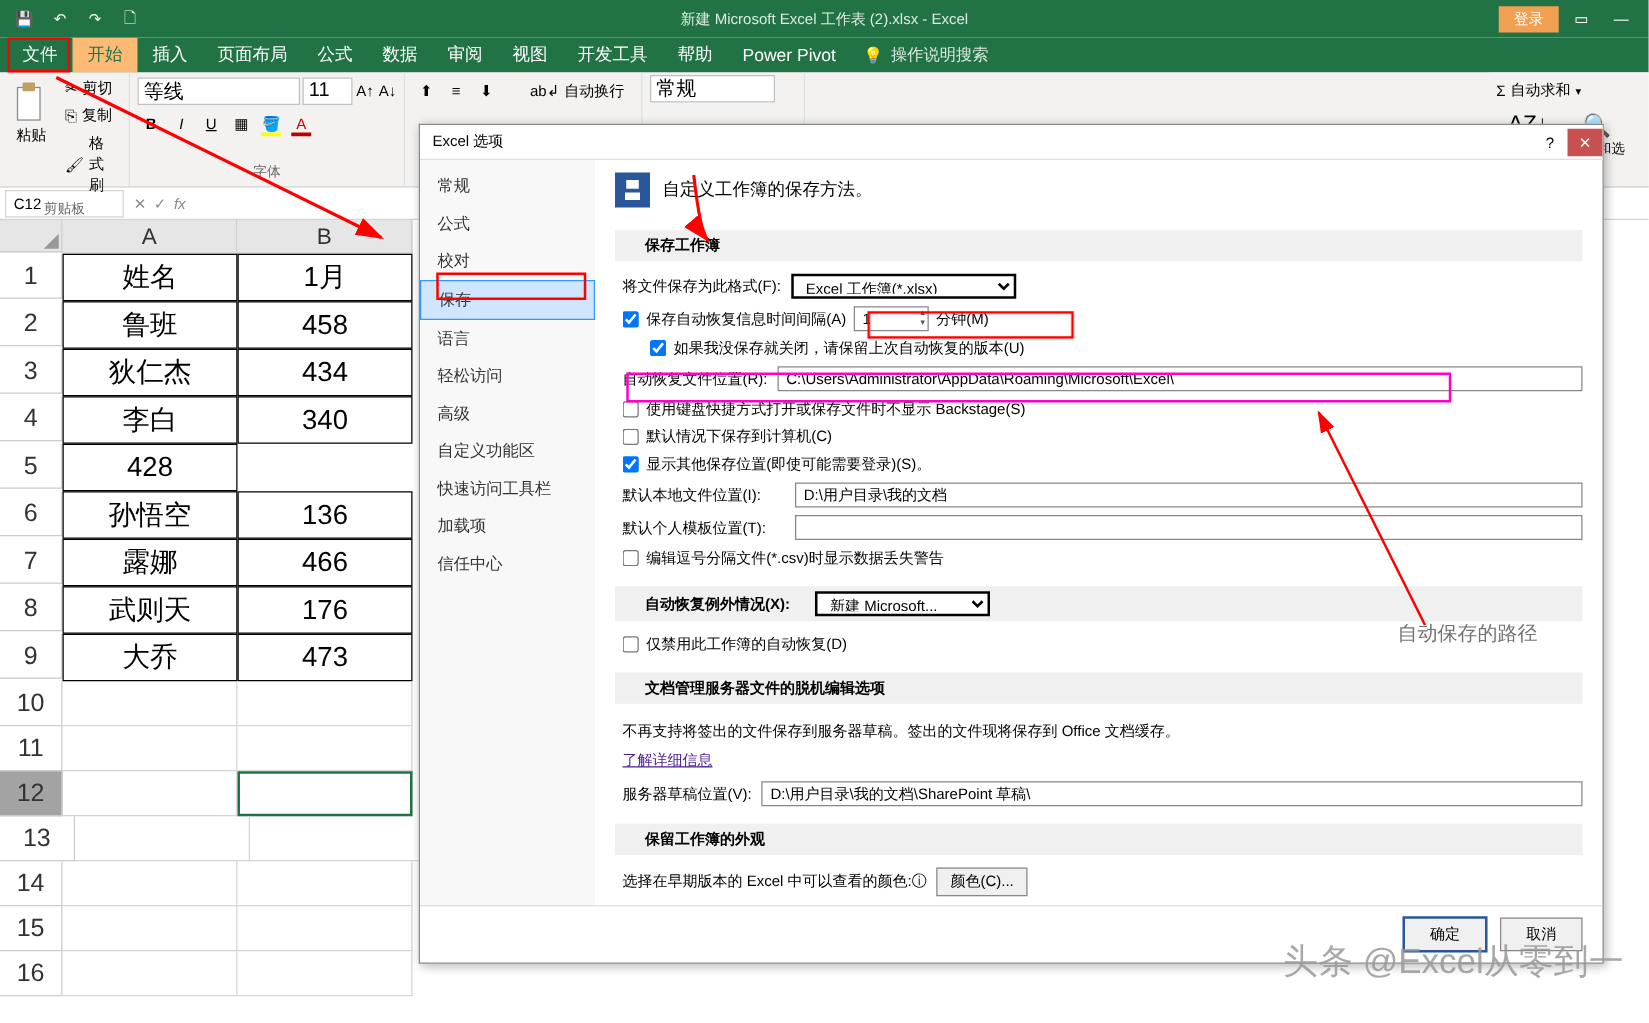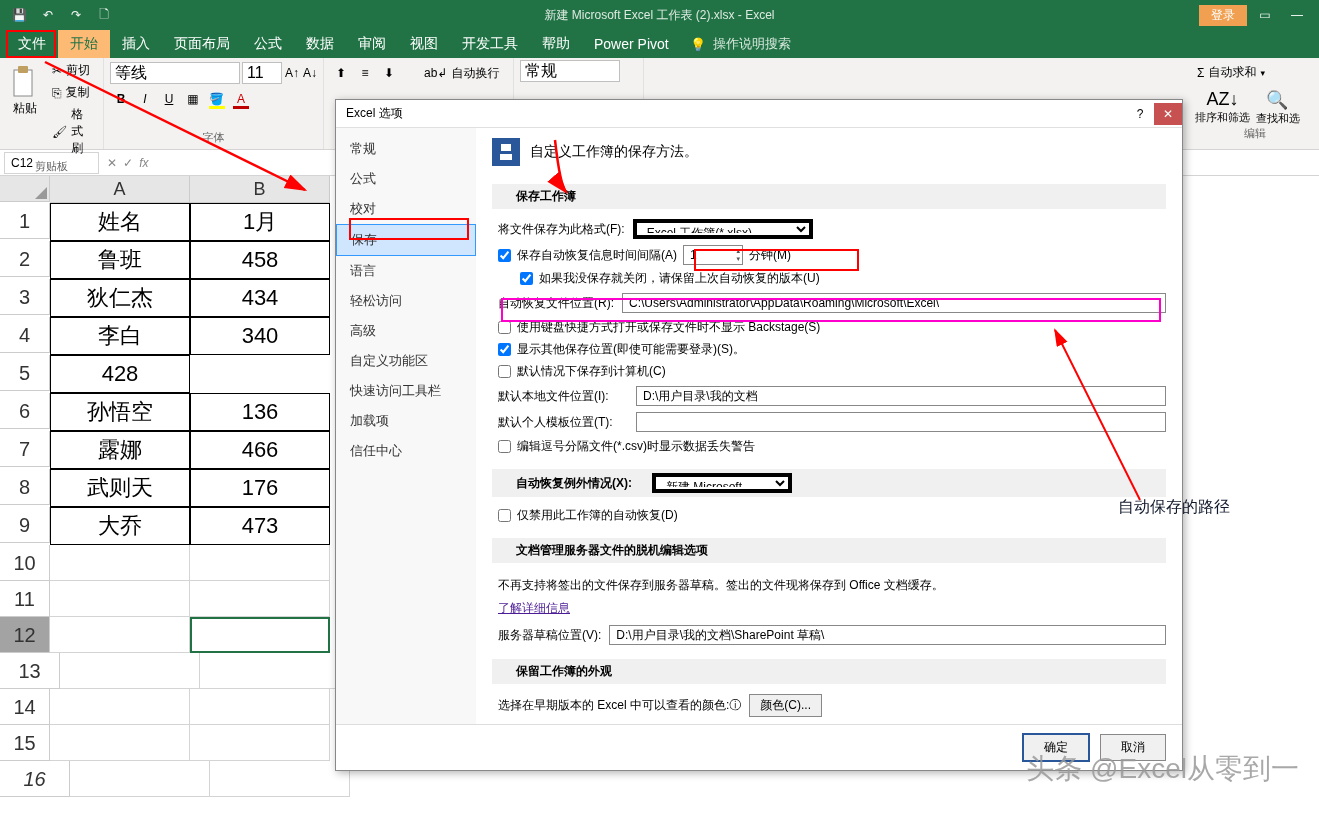--- a/index.html
+++ b/index.html
@@ -48,51 +48,51 @@
 .select-all::after { content: ""; position: absolute; right: 2px; bottom: 2px; border-left: 12px solid transparent; border-bottom: 12px solid #999; }
 .col-header { background: #e6e6e6; border-right: 1px solid #ccc; border-bottom: 1px solid #ccc; text-align: center; font-size: 18px; line-height: 26px; color: #333; }
 .col-A { width: 140px; } .col-B { width: 140px; }
 .row-header { height: 36px; border-right: 1px solid #ccc; border-bottom: 1px solid #ccc; text-align: center; font-size: 20px; line-height: 36px; color: #333; }
 .row-header.active { background: #a3a3a3; }
 .cell { border-right: 1px solid #d4d4d4; border-bottom: 1px solid #d4d4d4; text-align: center; font-size: 22px; line-height: 36px; width: 140px; }
 .cell.bordered { border: 1px solid #000; }
 .cell.selected { outline: 2px solid #217346; outline-offset: -2px; }
 
 
-.dialog { position: absolute; left: 335px; top: 99px; width: 848px; height: 672px; background: #fff; border: 1px solid #888; box-shadow: 2px 2px 8px rgba(0,0,0,0.3); display: flex; flex-direction: column; }
+.dialog { position: absolute; left: 335px; top: 99px; width: 948px; height: 672px; background: #fff; border: 1px solid #888; box-shadow: 2px 2px 8px rgba(0,0,0,0.3); display: flex; flex-direction: column; }
 .dialog-title { height: 28px; background: #fff; border-bottom: 1px solid #e0e0e0; display: flex; align-items: center; padding-left: 10px; font-size: 12px; }
 .dialog-title-btns { margin-left: auto; display: flex; }
 .dt-btn { width: 28px; height: 22px; display: flex; align-items: center; justify-content: center; cursor: pointer; font-size: 12px; }
 .dt-close { background: #c75050; color: #fff; }
 .dialog-body { flex: 1; display: flex; overflow: hidden; }
 .dialog-nav { width: 140px; background: #f8f8f8; display: flex; flex-direction: column; padding-top: 6px; }
 .nav-item { padding: 6px 14px; font-size: 13px; cursor: pointer; color: #333; }
 .nav-item.active { background: #d0e6ff; border: 1px solid #3399ff; }
 .dialog-content { flex: 1; padding: 10px 16px; overflow-y: auto; position: relative; }
 .content-header { display: flex; align-items: center; gap: 10px; margin-bottom: 18px; }
 .save-icon { width: 28px; height: 28px; background: #2a579a; display: flex; align-items: center; justify-content: center; }
 .section-label { background: #f0f0f0; padding: 4px 24px; font-size: 12px; font-weight: bold; margin-bottom: 10px; }
 .form-row { display: flex; align-items: center; gap: 8px; margin: 6px 0; font-size: 12px; padding-left: 6px; }
 .form-row label { flex-shrink: 0; }
-.form-select { border: 4px solid #000000; padding: 2px 6px; font-size: 12px; min-width: 180px; height: 20px; background: #fff; }
+.form-select { border: 2px solid #000000; padding: 2px 6px; font-size: 12px; min-width: 180px; height: 20px; background: #fff; }
 .form-input { border: 1px solid #888; padding: 2px 6px; font-size: 12px; height: 20px; background: #fff; }
 .checkbox-row { display: flex; align-items: center; gap: 6px; margin: 5px 0; font-size: 12px; padding-left: 6px; }
 .checkbox-row.indent { padding-left: 28px; }
 .spinner { border: 1px solid #888; width: 60px; height: 20px; display: flex; align-items: center; padding-left: 6px; position: relative; }
 .spinner::after { content: "▴\A▾"; white-space: pre; position: absolute; right: 2px; font-size: 7px; line-height: 8px; color: #555; }
 .link { color: #4c1d95; text-decoration: underline; cursor: pointer; }
 .dialog-footer { height: 46px; border-top: 1px solid #ddd; display: flex; justify-content: flex-end; align-items: center; gap: 10px; padding-right: 16px; }
 .dlg-btn { border: 1px solid #888; background: #f0f0f0; padding: 4px 20px; font-size: 12px; cursor: pointer; }
 .dlg-btn.primary { border: 2px solid #2a579a; }
 
 
 .anno-red-box { position: absolute; border: 2px solid #ff0000; pointer-events: none; z-index: 100; }
 .anno-magenta-box { position: absolute; border: 2px solid #ff00cc; pointer-events: none; z-index: 100; }
 .anno-arrow-red { position: absolute; pointer-events: none; z-index: 101; }
-.anno-text-red { position: absolute; color: #0f172a; font-size: 16px; z-index: 102; }
+.anno-text-red { position: absolute; color: #737373; font-size: 16px; z-index: 102; }
 .watermark { position: absolute; right: 20px; bottom: 30px; font-size: 28px; color: #999; font-weight: normal; opacity: 0.85; z-index: 200; pointer-events: none; }
 
 .right-ribbon-stub { position: absolute; right: 0; top: 58px; width: 128px; height: 92px; background: #f3f2f1; padding: 4px; border-bottom: 1px solid #d4d4d4; }
 .right-stub-row { display: flex; align-items: center; gap: 4px; font-size: 12px; padding: 2px; }
 </style>
 </head>
 <body>
 
 <div class="titlebar">
   <div class="qat">
@@ -298,21 +298,21 @@
           <div class="row-header " style="width:50px;">14</div>
     <div class="cell"></div>
     <div class="cell "></div>
         </div>
         <div style="display: flex;">
           <div class="row-header " style="width:50px;">15</div>
     <div class="cell"></div>
     <div class="cell "></div>
         </div>
         <div style="display: flex;">
-          <div class="row-header " style="width:70px;font-style:italic;">16</div>
+          <div class="row-header " style="width:50px;">16</div>
     <div class="cell"></div>
     <div class="cell "></div>
         </div>
       </div>
   </div>
 </div>
 
 <div class="dialog">
   <div class="dialog-title">
     <span>Excel 选项</span>
@@ -364,26 +364,26 @@
       </div>
       <div class="form-row">
         <label>自动恢复文件位置(R):</label>
         <input class="form-input" style="flex: 1 1 0%;" value="C:\Users\Administrator\AppData\Roaming\Microsoft\Excel\">
       </div>
       <div class="checkbox-row">
         <input type="checkbox" style="">
         <label>使用键盘快捷方式打开或保存文件时不显示 Backstage(S)</label>
       </div>
       <div class="checkbox-row">
+        <input type="checkbox" style="">
+        <label>默认情况下保存到计算机(C)</label>
+      </div>
+      <div class="checkbox-row">
         <input type="checkbox" checked="" style="">
         <label>显示其他保存位置(即使可能需要登录)(S)。</label>
-      </div>
-      <div class="checkbox-row">
-        <input type="checkbox" style="">
-        <label>默认情况下保存到计算机(C)</label>
       </div>
       <div class="form-row">
         <label style="width:130px;">默认本地文件位置(I):</label>
         <input class="form-input" style="flex: 1 1 0%;" value="D:\用户目录\我的文档">
       </div>
       <div class="form-row">
         <label style="width:130px;">默认个人模板位置(T):</label>
         <input class="form-input" style="flex: 1 1 0%;" value="">
       </div>
       <div class="checkbox-row">

